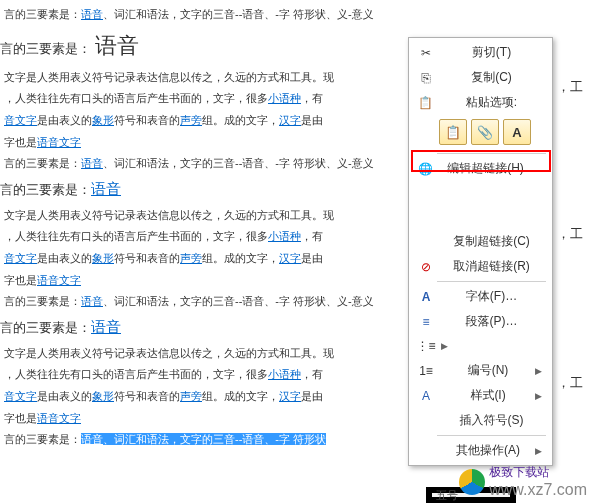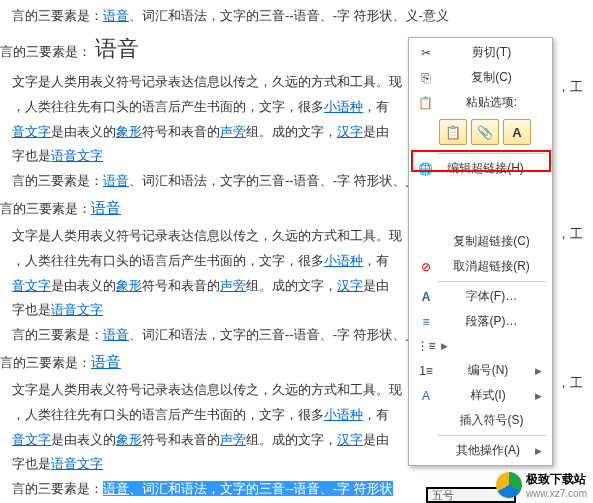--- a/index.html
+++ b/index.html
@@ -10,21 +10,21 @@
   background: #fff;
   width: 593px;
   height: 503px;
   overflow: hidden;
   position: relative;
 }
 .content {
   padding: 2px 0 0 0;
   line-height: 1.6;
 }
-.para { margin: 4px 12px; font-size: 13px; }
+.para { margin: 4px 4px; font-size: 11px; }
 .link { color: #0066cc; text-decoration: underline; cursor: pointer; }
 .title-line { font-size: 13px; margin: 0 0 6px 0; }
 .title-big { font-size: 22px; font-family: SimSun, serif; margin-left: 4px; }
 .title-link { font-size: 15px; color: #0066cc; text-decoration: underline; }
 .selected { background: #3399ff; color: #fff; }
 .selected .link { color: #fff; }
 
 .context-menu {
   position: absolute;
   top: 37px;
@@ -96,21 +96,21 @@
   border-radius: 50%;
   background: conic-gradient(#1fa54a 0 120deg, #0d7fd6 120deg 240deg, #f0b818 240deg 360deg);
   display: inline-block;
 }
 .bottom-bar {
   position: absolute;
   bottom: 0;
   left: 426px;
   width: 90px;
   height: 16px;
-  border: 2px solid #000000;
+  border: 6px solid #000000;
   background: #f4f4f4;
   font-size: 11px;
   display: flex;
   align-items: center;
   padding: 0 4px;
   color: #555;
 }
 </style>
 </head>
 <body>
@@ -238,16 +238,16 @@
 
 <div class="highlight-box"></div>
 
 <div class="bottom-bar">
   <span>五号</span>
 </div>
 
 <div class="watermark">
   <span class="wm-logo"></span>
   <div>
-    <div style="color:#000000;font-weight:bold">极致下载站</div>
-    <div style="color:#888;font-size:10px">www.xz7.com</div>
+    <div style="color:#4c1d95;font-weight:normal">极致下载站</div>
+    <div style="color:#888;font-size:16px">www.xz7.com</div>
   </div>
 </div>
 
 </body></html>

